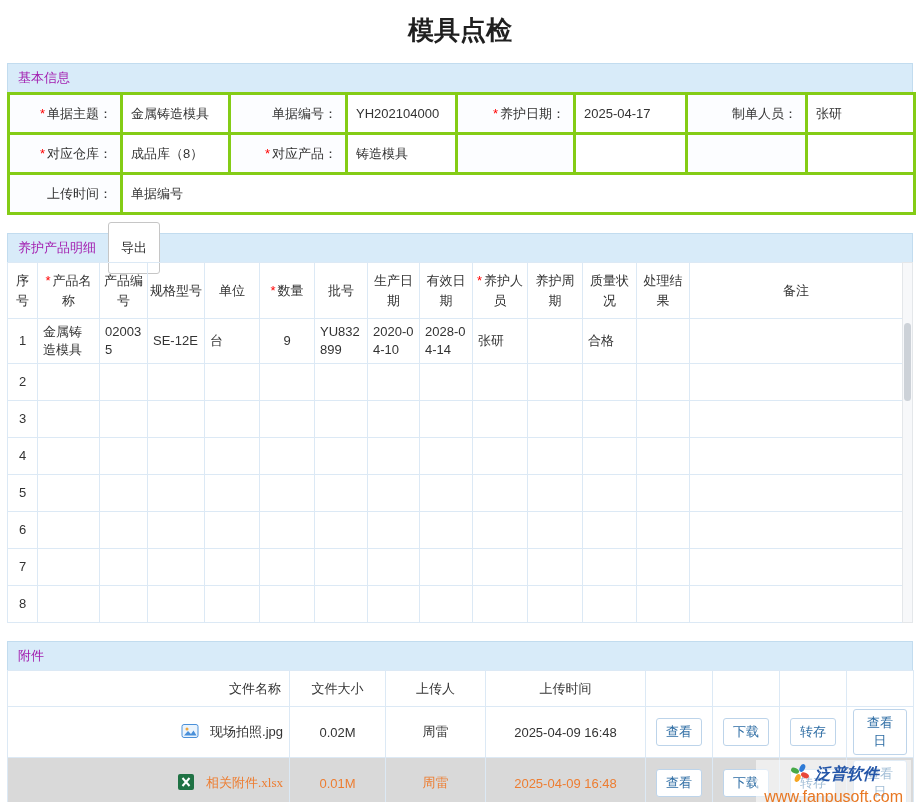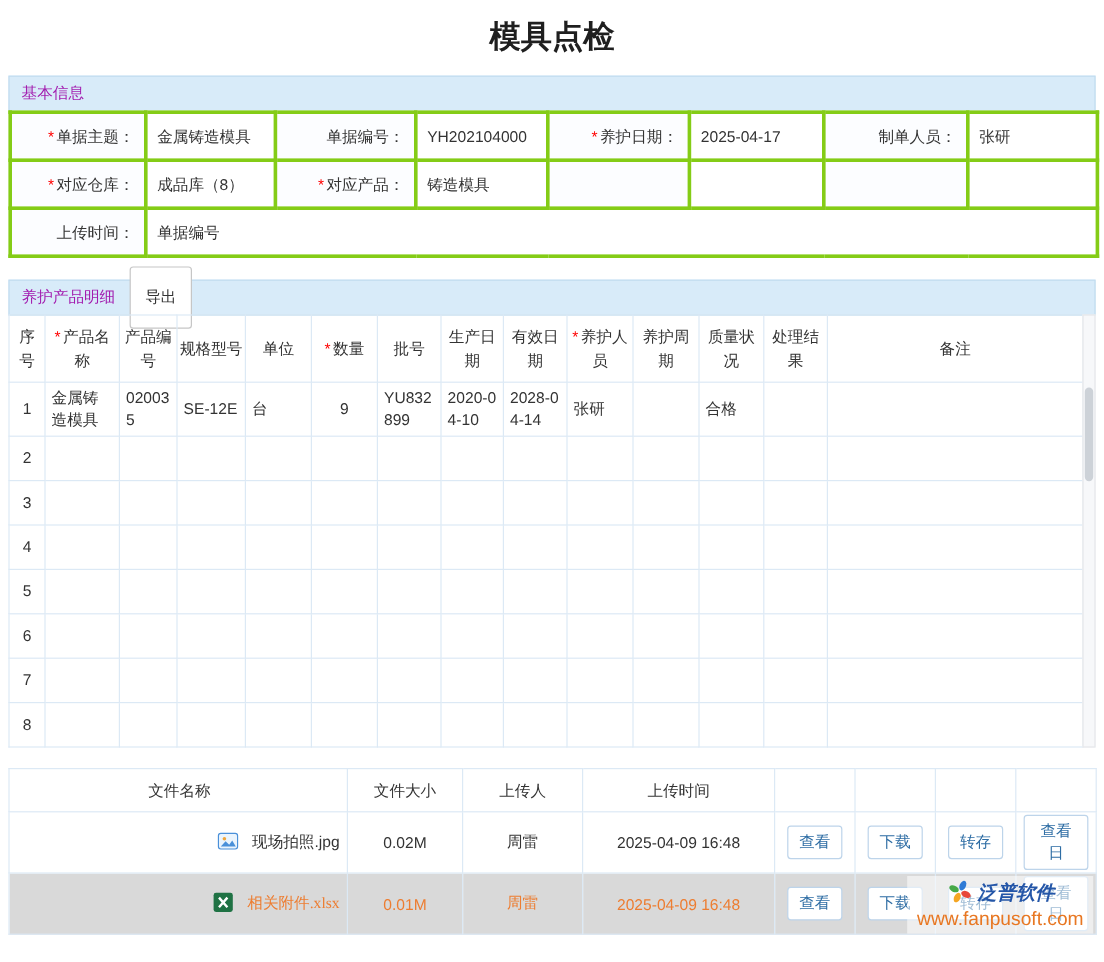--- a/index.html
+++ b/index.html
@@ -52,21 +52,21 @@
   }
   .vthumb {
     position: absolute; top: 60px; left: 1px; width: 7px; height: 78px;
     background: #cdd2d8; border-radius: 4px;
   }
 
   
   .attach-wrap { position: relative; }
   .at { width: 906px; margin-top: -1px; }
   .at th { border: 1px solid #dce9f5; font-weight: normal; height: 36px; padding: 2px 8px; text-align: center; }
-  .at th.left { text-align: center; padding-left: 10px; margin-top: 41px; }
+  .at th.left { text-align: right; padding-left: 10px; margin-top: 41px; }
   .at td { border: 1px solid #dce9f5; height: 41px; padding: 2px 6px; text-align: center; }
   .at td.name-cell { text-align: right; padding-left: 10px; }
   .file-icon { display: inline-block; vertical-align: -4px; margin-right: 7px; }
   .file-name { color: #333; cursor: pointer; }
   .btn {
     background: #fff; border: 1px solid #bdd4ea; border-radius: 3px;
     color: #2e6da4; font-size: 13px; padding: 4px 9px; font-family: inherit; cursor: pointer;
   }
   tr.alt td { background: #d9d9d9; color: #ed7d31; }
   tr.alt .file-name { color: #ed7d31; font-family: Liberation Serif, serif; }
@@ -302,20 +302,23 @@
         </tr>
       </tbody>
         </table>
       <div class="vscroll">
         <div class="vthumb"></div>
       </div>
     </div>
   </section>
 
   <section class="sec attach-wrap">
+    <div class="sec-hd">
+      <span class="sec-title">附件</span>
+    </div>
     <table class="at">
       <colgroup>
         <col style="width:282px">
           <col style="width:96px">
           <col style="width:100px">
           <col style="width:160px">
         <col style="width:67px">
           <col style="width:67px">
           <col style="width:67px">
           <col style="width:67px">

